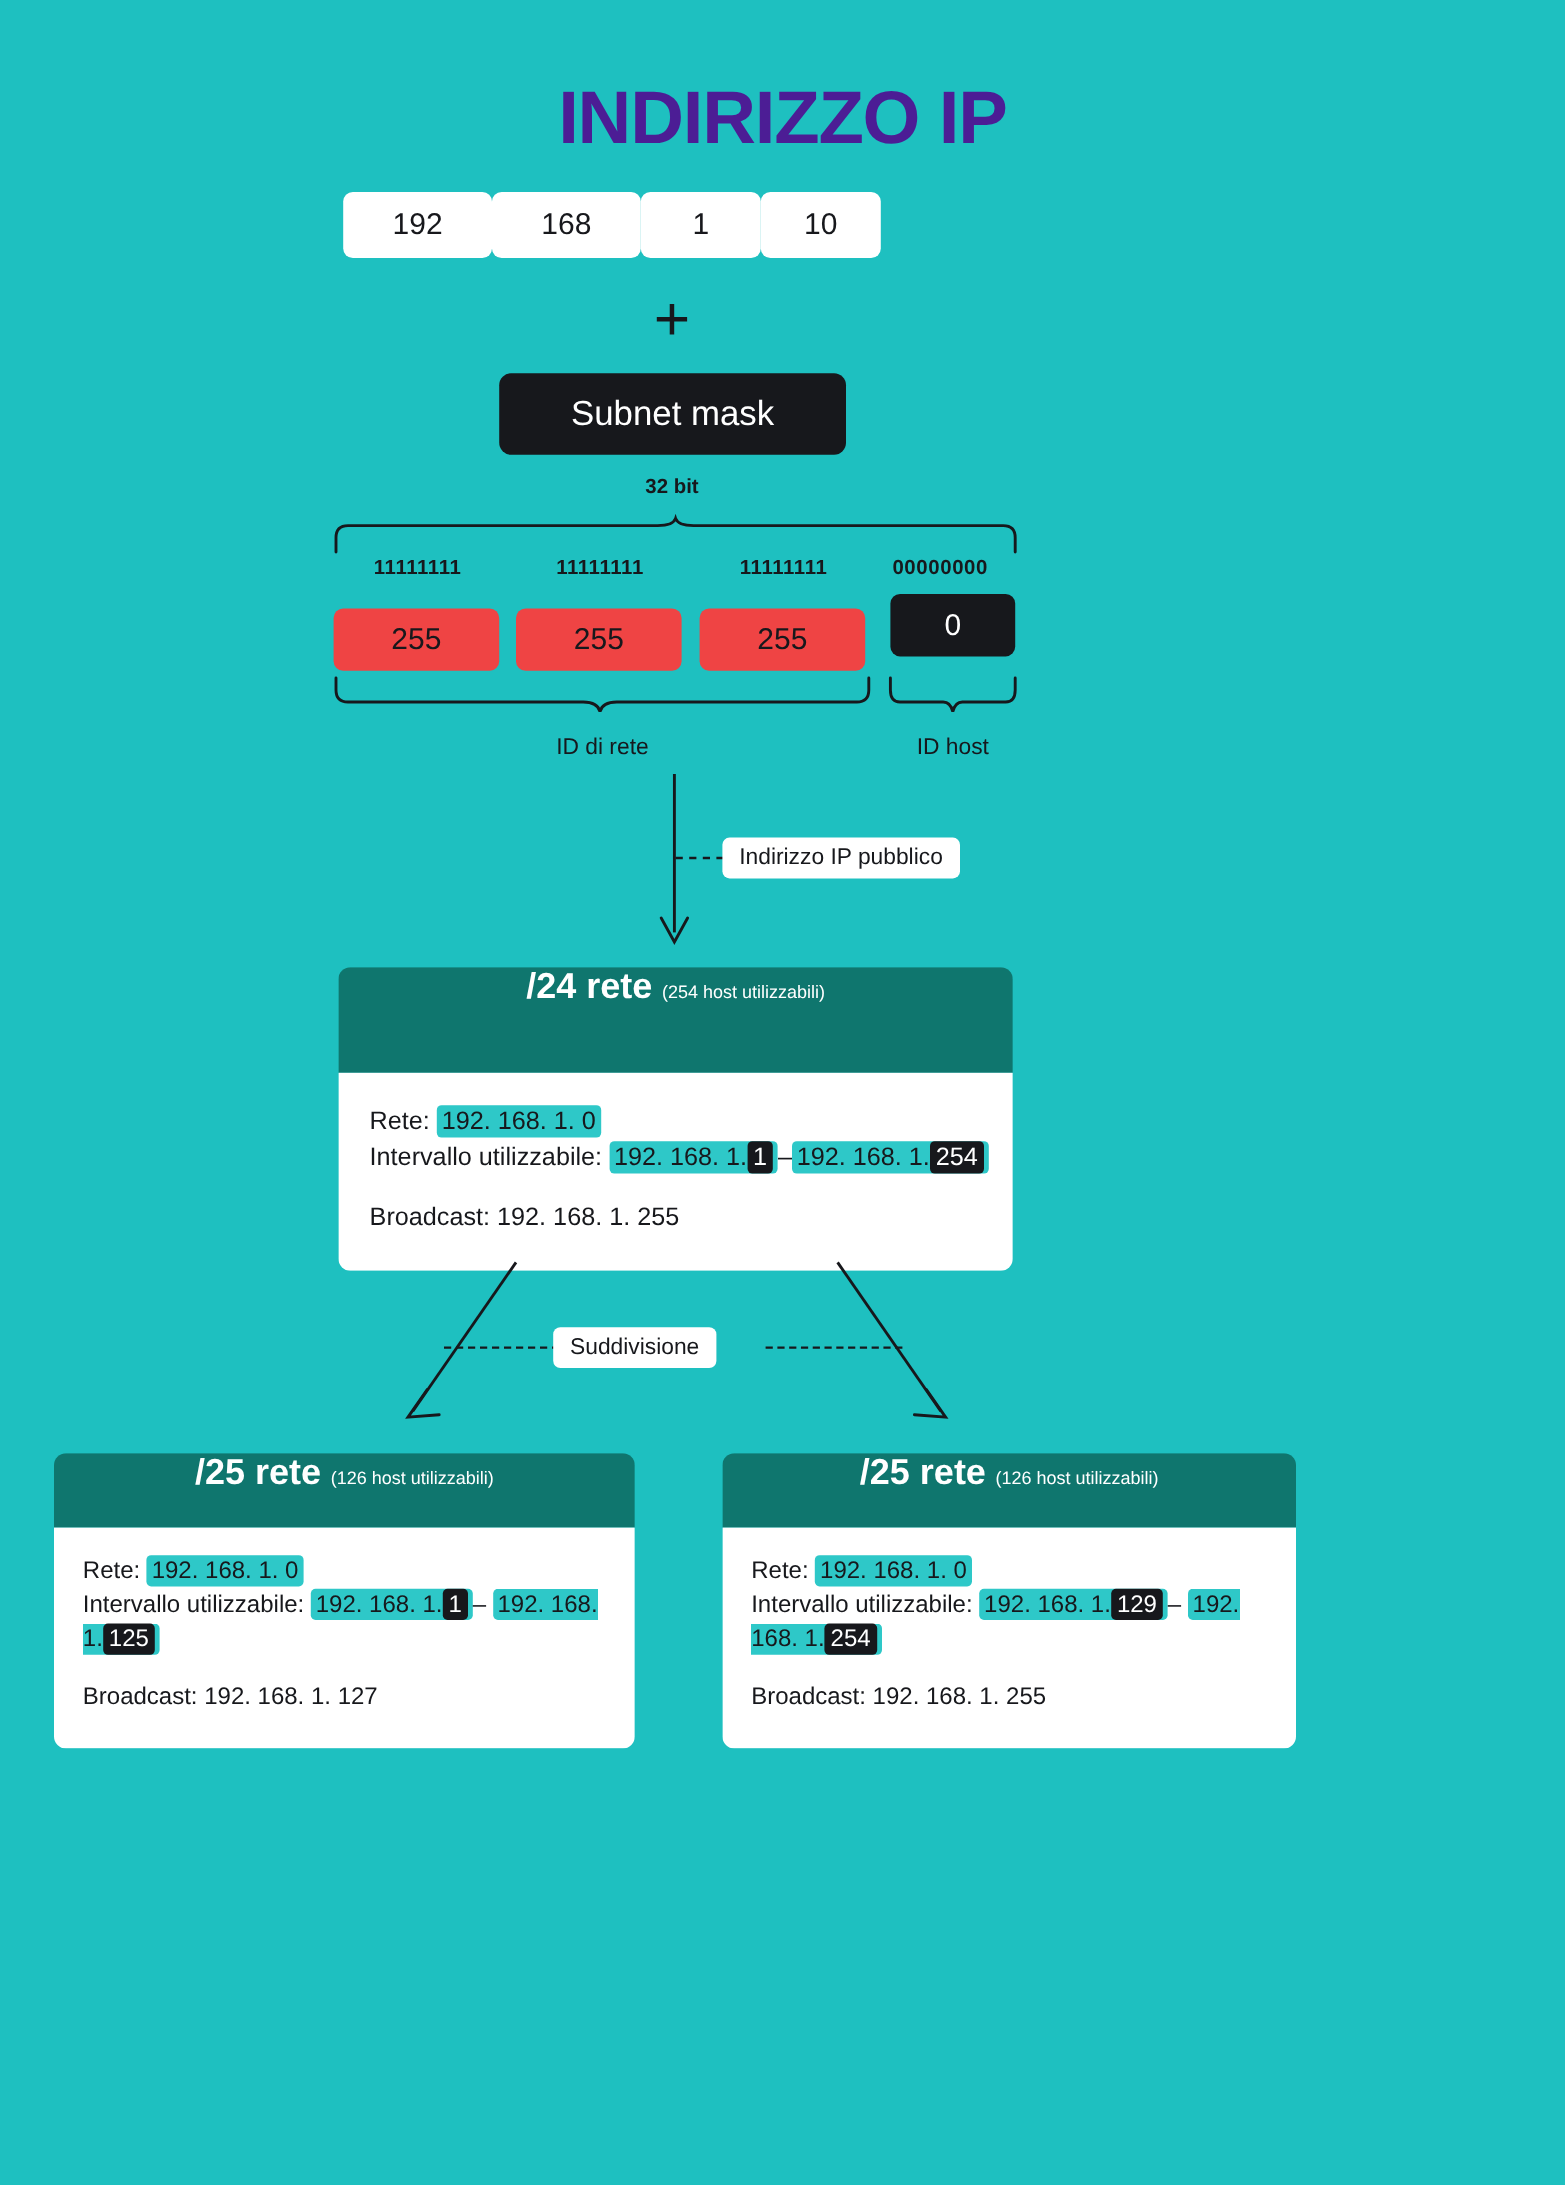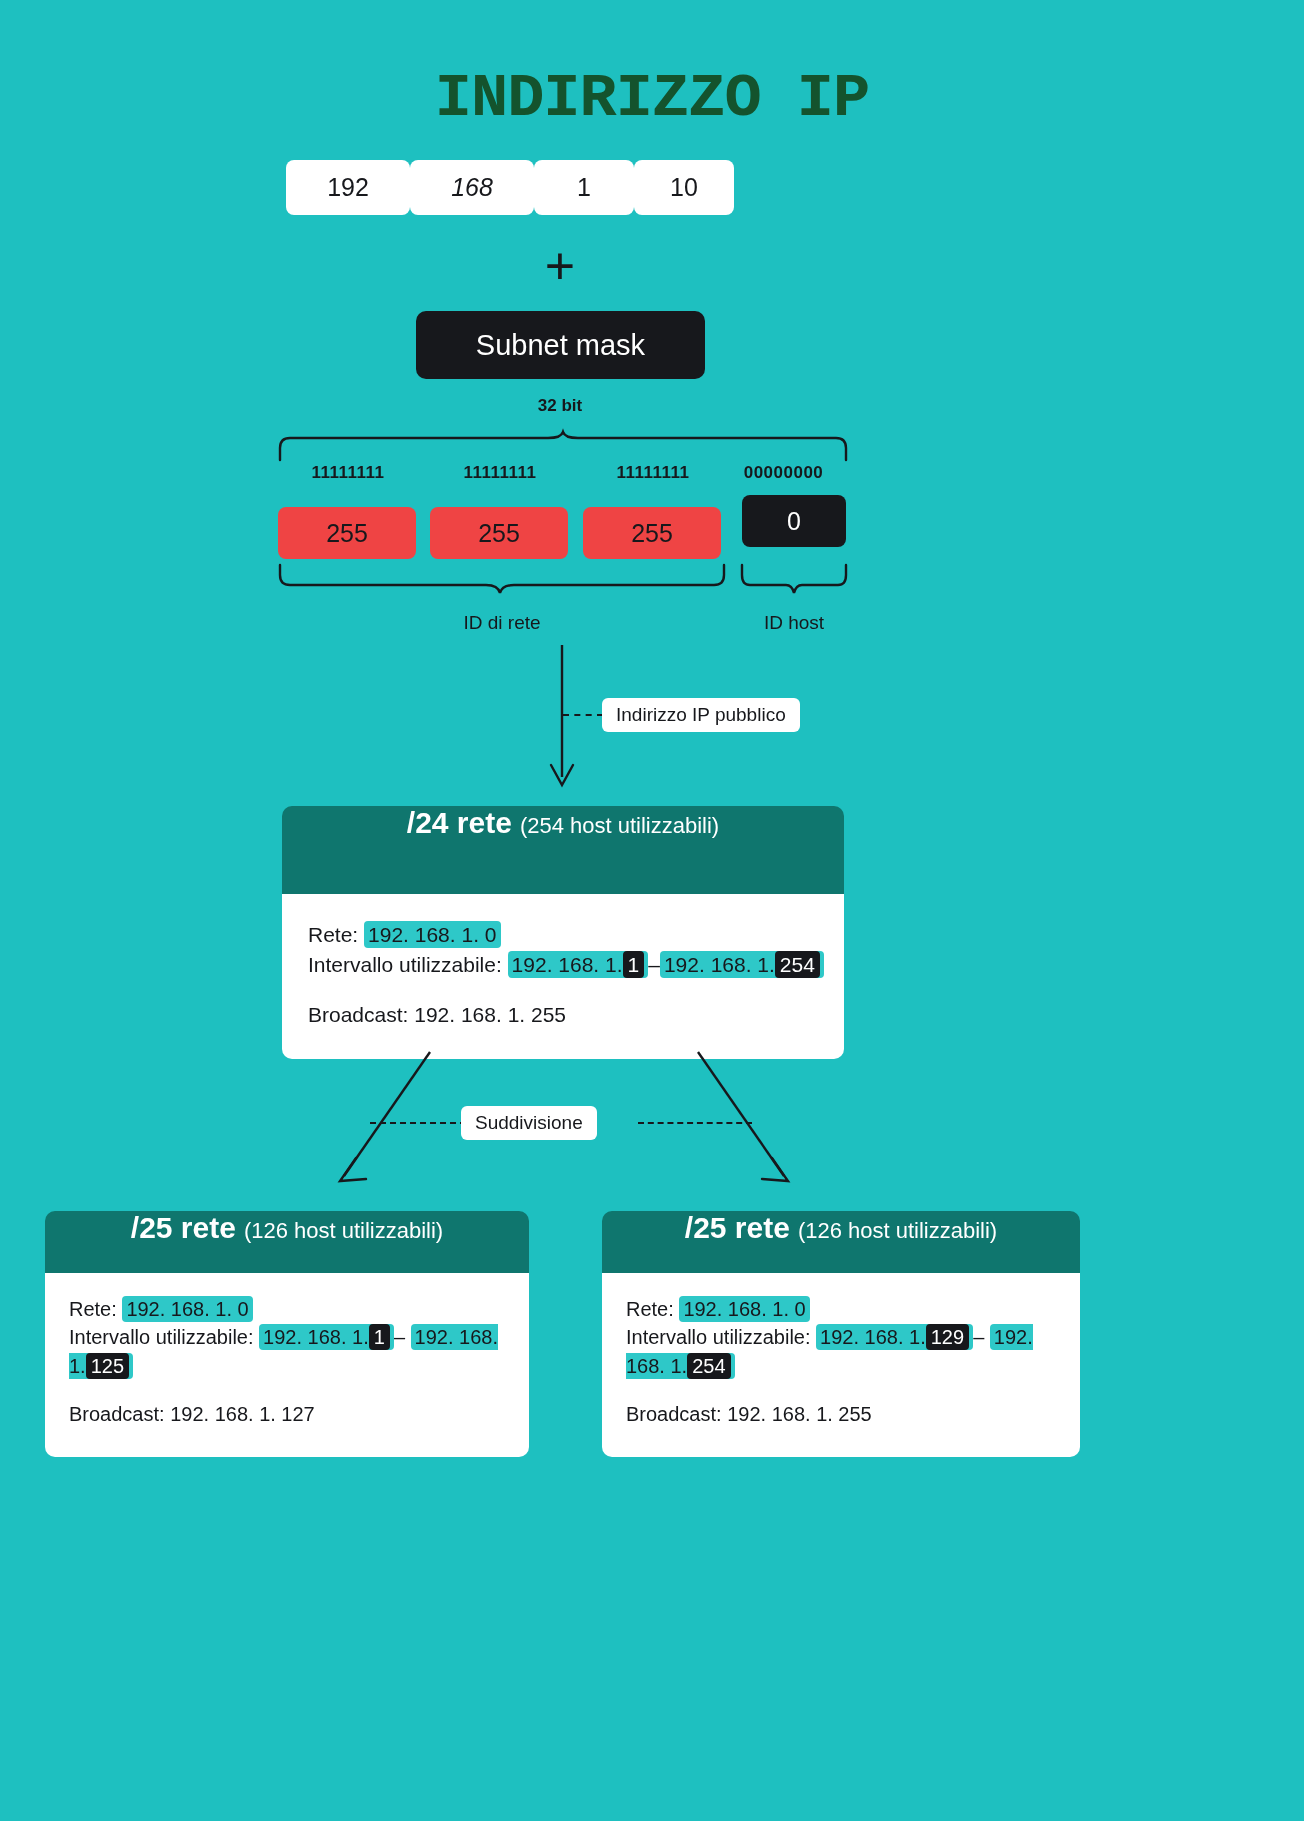--- a/index.html
+++ b/index.html
@@ -11,33 +11,32 @@
     overflow:hidden;
     position:relative;
   }
   .page{position:relative;width:1304px;height:1821px;}
 
   
   .title{
     position:absolute;top:63px;left:0;width:1304px;
     text-align:center;
     font-size:62px;font-weight:bold;letter-spacing:-1px;
-    color:#14532d;
-    font-family:Liberation Mono, monospace;
+    color:#4c1d95;
   }
 
   
   .octets{position:absolute;top:160px;left:286px;display:flex;align-items:flex-start;}
   .octet{
     background:#fff;border-radius:8px;height:55px;
     display:flex;align-items:center;justify-content:center;
     font-size:25px;color:#17181c;
   }
   .octet.w1{width:124px;}
-  .octet.w2{width:124px;font-style:italic;}
+  .octet.w2{width:124px;}
   .octet.w3{width:100px;}
   .octet.w4{width:100px;margin-right:0;}
 
   .plus{
     position:absolute;top:240px;left:0;width:1120px;text-align:center;
     font-size:52px;font-weight:300;line-height:1;color:#17181c;
   }
 
   
   .subnet-pill{
@@ -89,21 +88,21 @@
   .dashline{position:absolute;border-top:2px dashed #17181c;}
 
   
   .card{position:absolute;border-radius:10px;overflow:hidden;}
   .card-head{
     background:#0f766e;color:#fff;
     display:flex;align-items:baseline;justify-content:center;
     gap:8px;
   }
   .card-head .big{font-size:30px;font-weight:bold;}
-  .card-head .small{font-size:22px;}
+  .card-head .small{font-size:15px;}
   .card-body{background:#fff;color:#17181c;}
   .row{font-size:21px;line-height:1.42;margin:0;white-space:nowrap;}
   .row.bc{margin-top:20px;}
   .hl{background:#2ec8c8;border-radius:4px;padding:2px 4px;}
   .hl-dark{background:#17181c;color:#fff;border-radius:4px;padding:2px 5px;}
 
   
   #card24{top:806px;left:282px;width:562px;}
   #card24 .card-head{height:88px;}
   #card24 .card-body{padding:26px 26px 30px 26px;}

